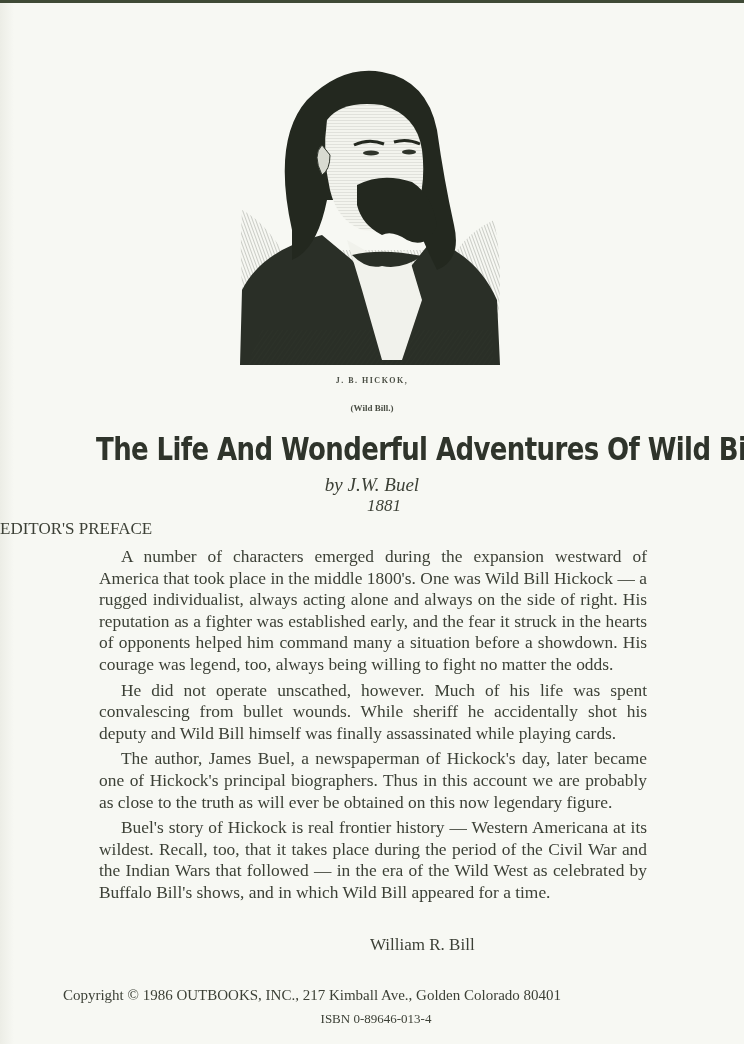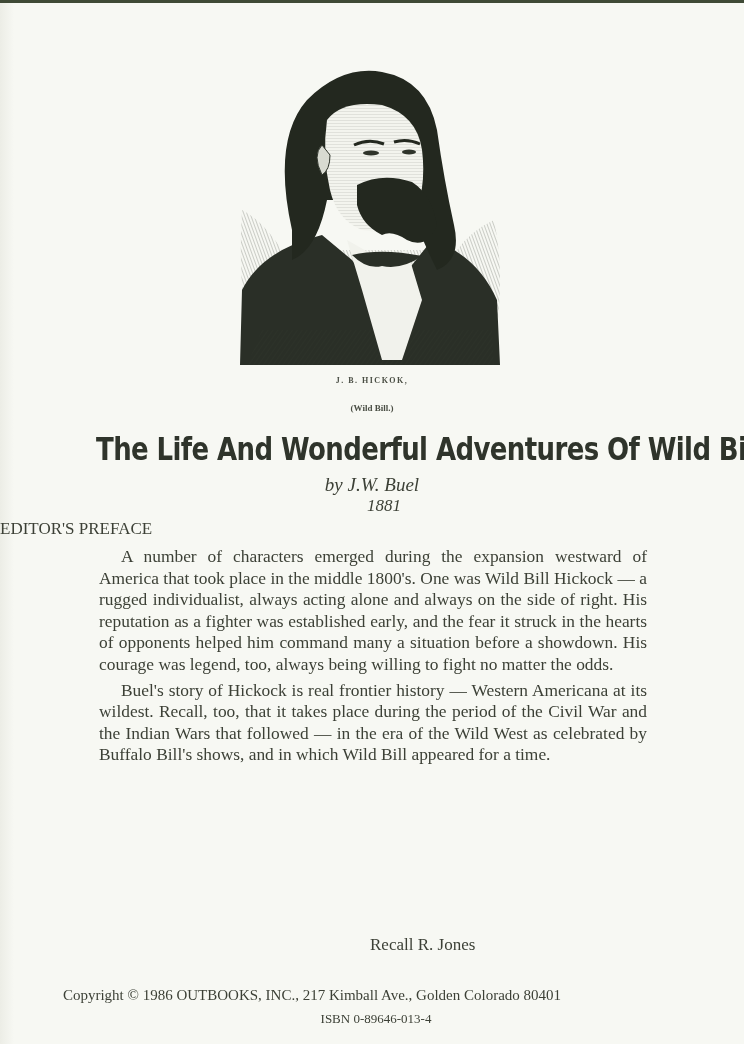--- a/index.html
+++ b/index.html
@@ -87,19 +87,21 @@
 <div class="caption-name">J. B. HICKOK,</div>
 <div class="caption-sub">(Wild Bill.)</div>
 
 <div class="title">The Life And Wonderful Adventures Of Wild Bill</div>
 <div class="byline">by J.W. Buel</div>
 <div class="year">1881</div>
 <div class="heading">EDITOR'S PREFACE</div>
 
 <div class="body-text">
   <p>A number of characters emerged during the expansion westward of America that took place in the middle 1800's. One was Wild Bill Hickock — a rugged individualist, always acting alone and always on the side of right. His reputation as a fighter was established early, and the fear it struck in the hearts of opponents helped him com­mand many a situation before a showdown. His courage was legend, too, always being willing to fight no matter the odds.</p>
+  <p>He did not operate unscathed, however. Much of his life was spent convalescing from bullet wounds. While sheriff he acciden­tally shot his deputy and Wild Bill himself was finally assassinated while playing cards.</p>
+  <p>The author, James Buel, a newspaperman of Hickock's day, later became one of Hickock's principal biographers. Thus in this ac­count we are probably as close to the truth as will ever be obtained on this now legendary figure.</p>
   <p>Buel's story of Hickock is real frontier history — Western Americana at its wildest. Recall, too, that it takes place during the period of the Civil War and the Indian Wars that followed — in the era of the Wild West as celebrated by Buffalo Bill's shows, and in which Wild Bill appeared for a time.</p>
 </div>
 
-<div class="signature">Recall R. Jones</div>
+<div class="signature">William R. Bill</div>
 
 <div class="copyright">Copyright © 1986 OUTBOOKS, INC., 217 Kimball Ave., Golden Colorado 80401</div>
 <div class="isbn">ISBN 0-89646-013-4</div>
 
 </body></html>

